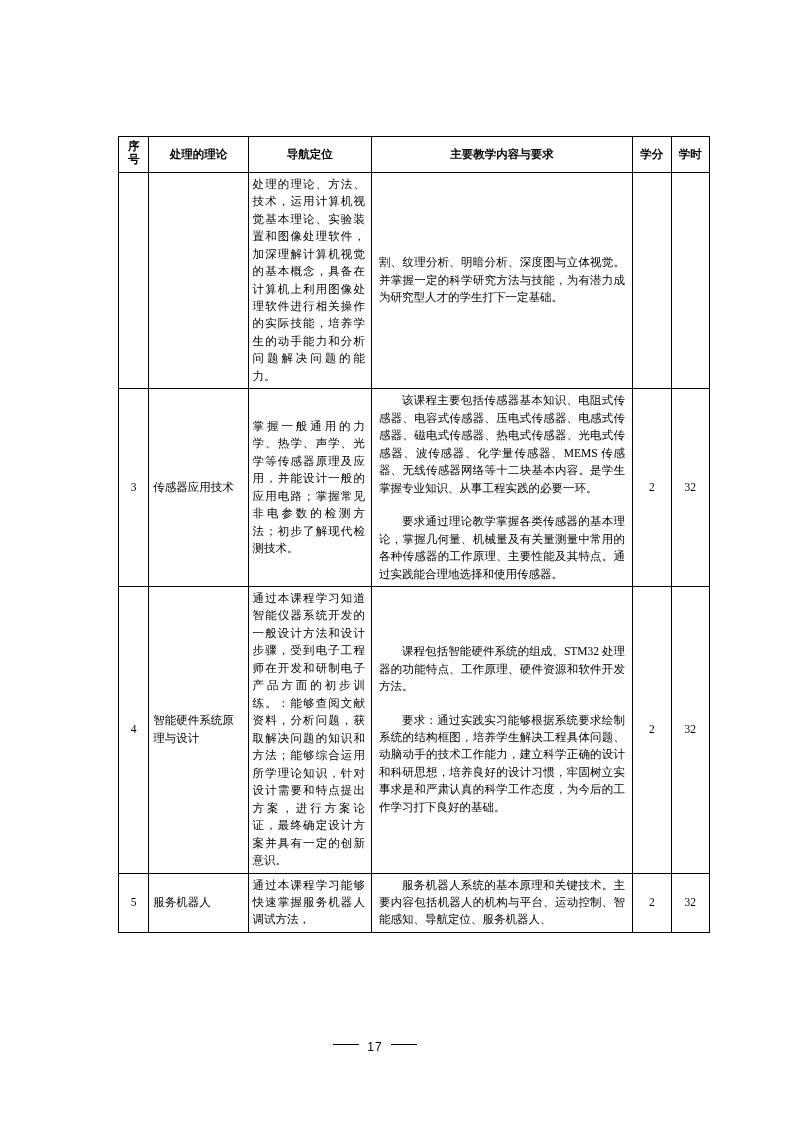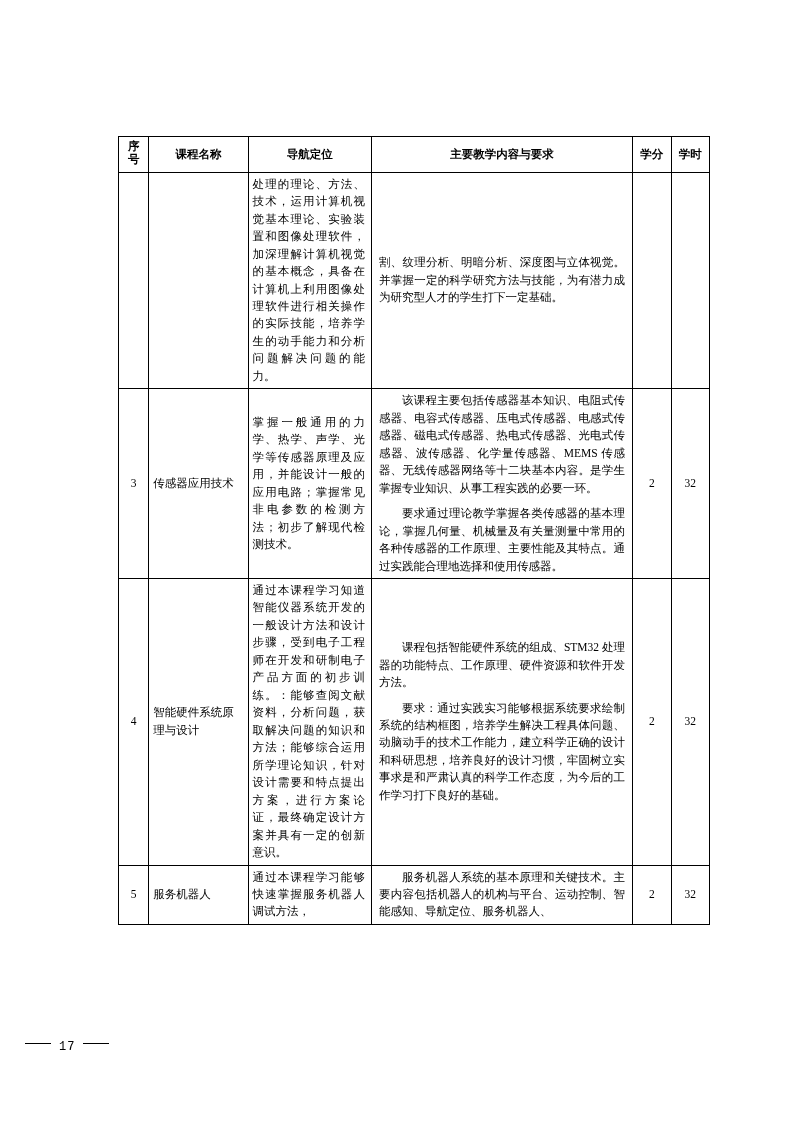--- a/index.html
+++ b/index.html
@@ -65,33 +65,34 @@
   td.c-content {
     text-align: justify;
     text-align-last: left;
     padding-left: 7px;
     padding-right: 7px;
   }
   .indent {
     text-indent: 2em;
   }
   .para + .para {
-    margin-top: 8px;
+    margin-top: 16px;
   }
   .hdr-vertical {
     display: inline-block;
     line-height: 1.15;
   }
   .page-number {
     position: absolute;
     left: 0;
     top: 1040px;
     width: 716px;
+    text-align: center;
     font-size: 12px;
-    font-family: Liberation Mono, monospace;
+    font-family: Liberation Sans, sans-serif;
     letter-spacing: 1px;
   }
   .page-number .dash {
     display: inline-block;
     width: 26px;
     border-top: 1px solid #000;
     vertical-align: middle;
     margin: 0 8px;
     position: relative;
     top: -3px;
@@ -108,21 +109,21 @@
       <col class="col-no">
       <col class="col-name">
       <col class="col-goal">
       <col class="col-content">
       <col class="col-credit">
       <col class="col-hours">
     </colgroup>
     <thead>
       <tr>
         <td><span class="hdr-vertical">序号</span></td>
-        <td>课程名称</td>
+        <td>处理的理论</td>
         <td>导航定位</td>
         <td>主要教学内容与要求</td>
         <td><span class="hdr-vertical">学分</span></td>
         <td><span class="hdr-vertical">学时</span></td>
       </tr>
     </thead>
     <tbody>
 
       <tr>
         <td class="c-no"></td>

